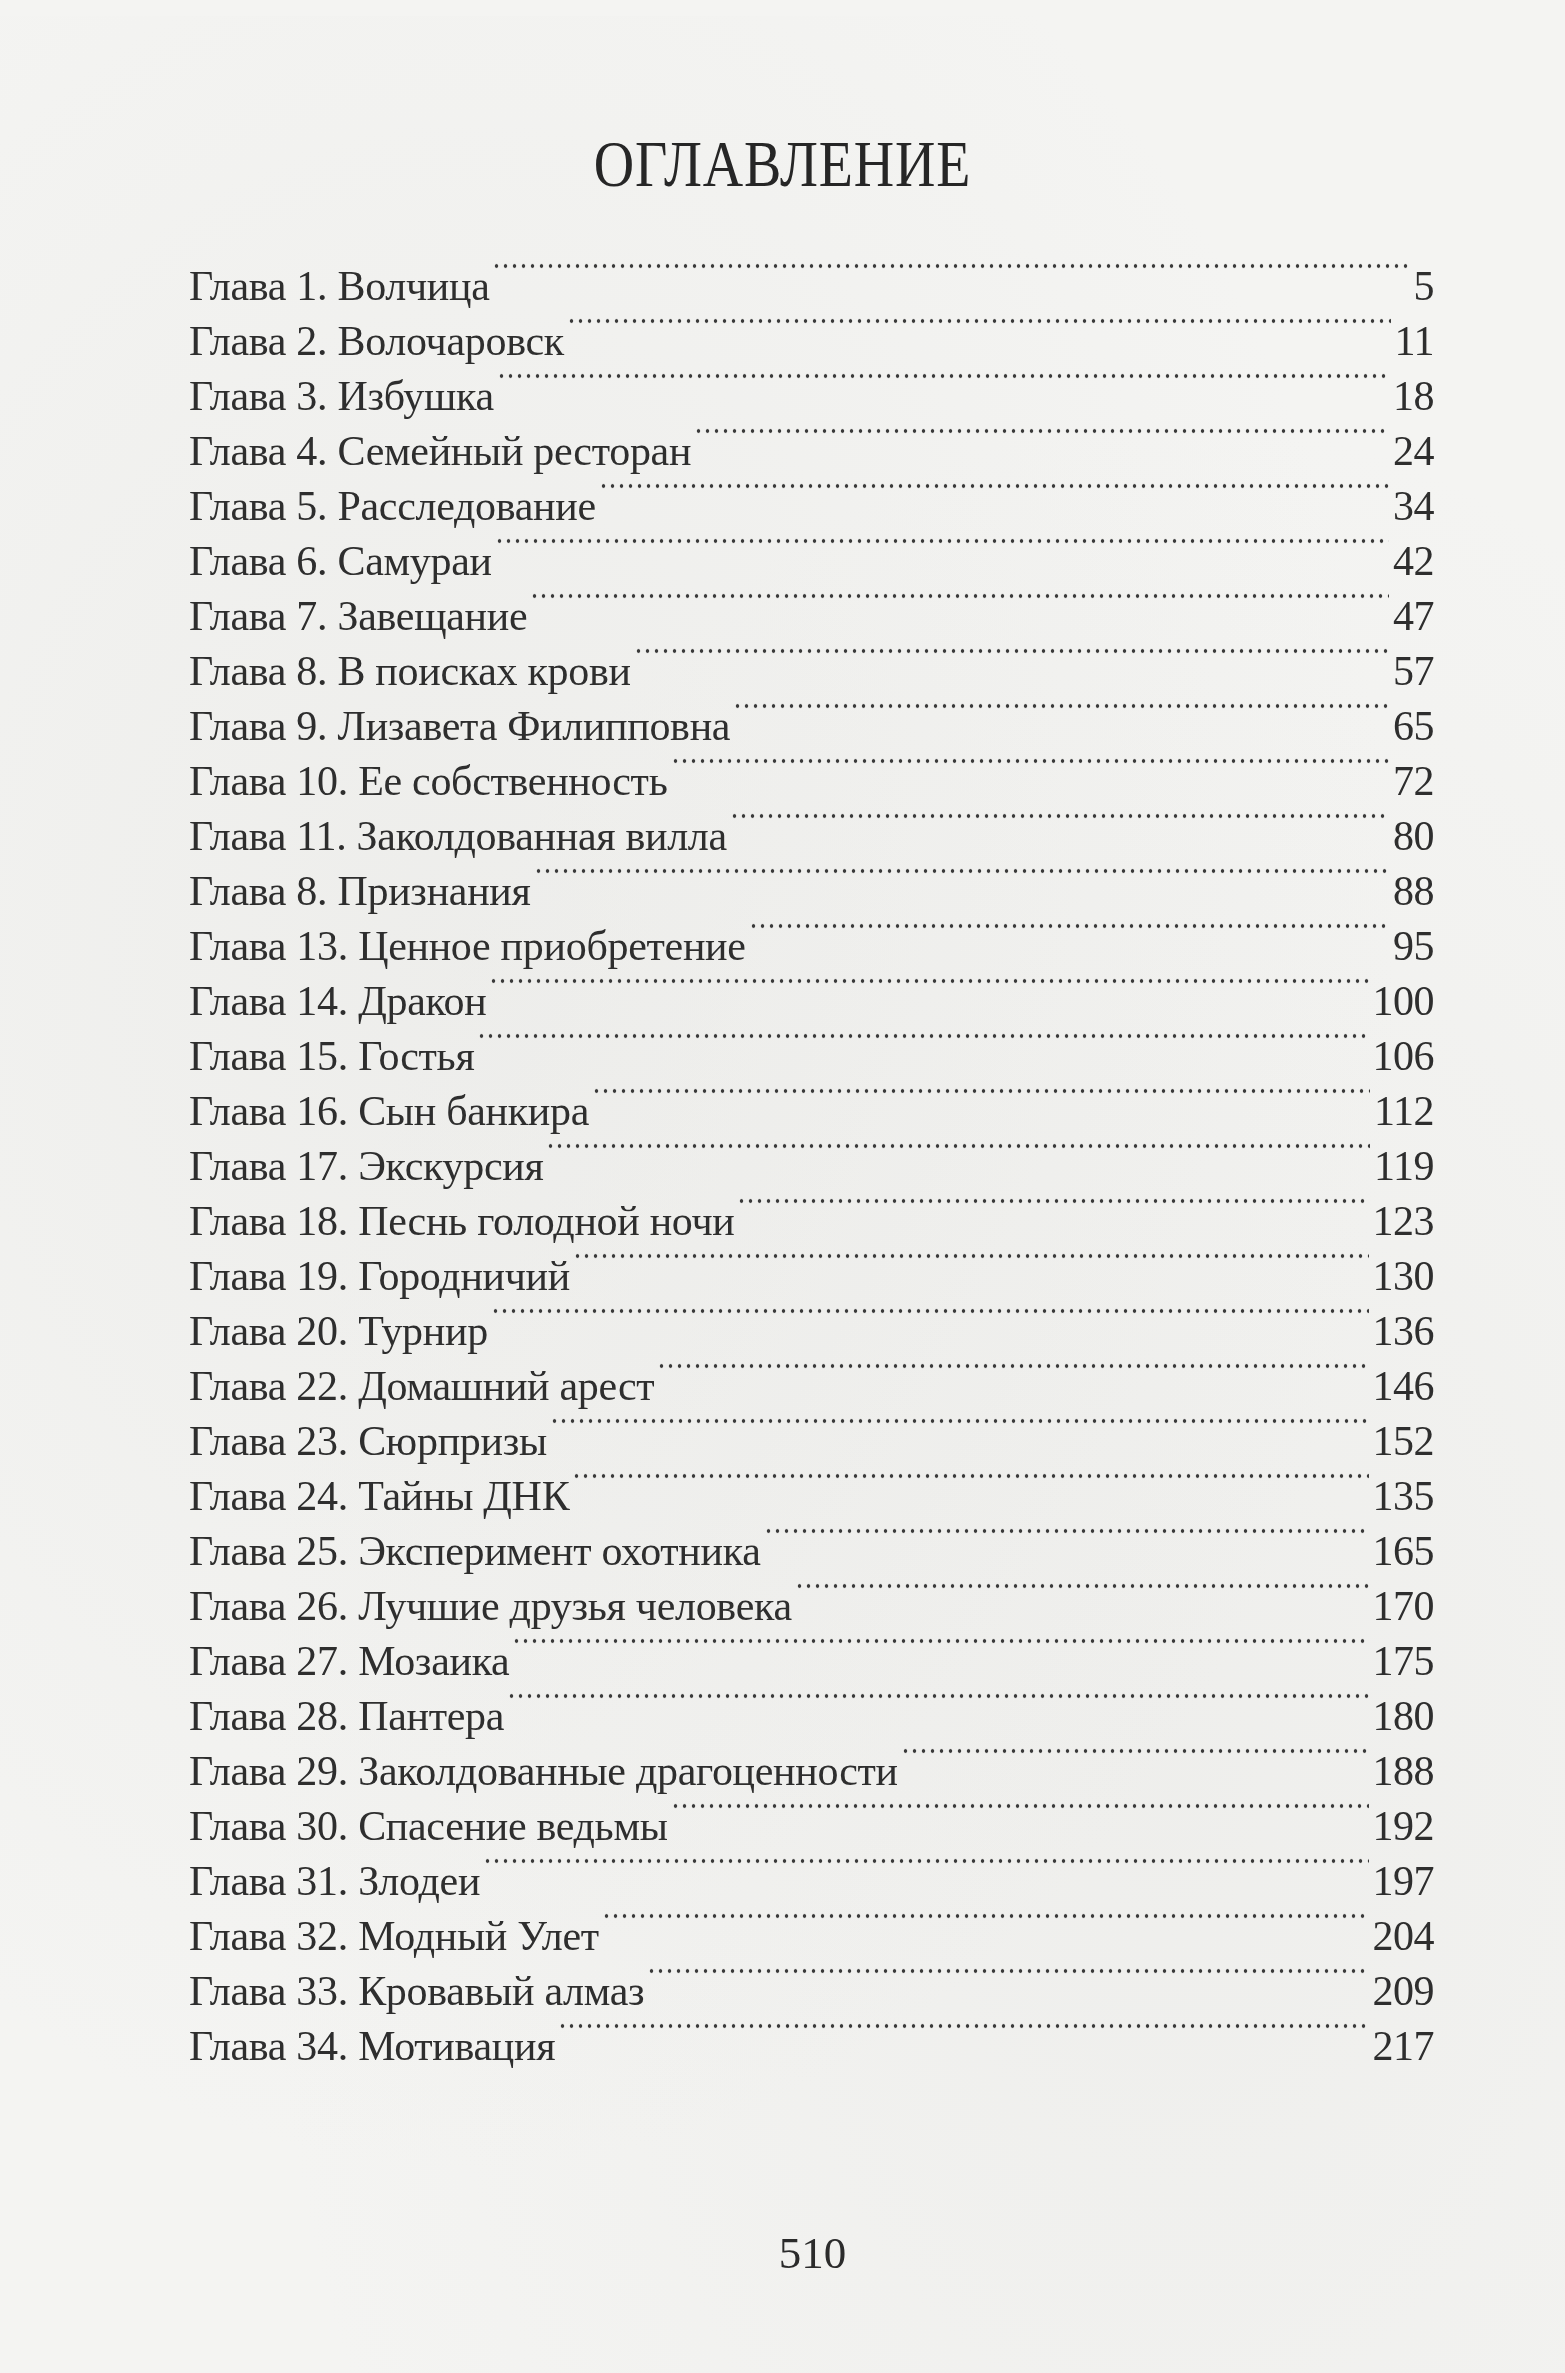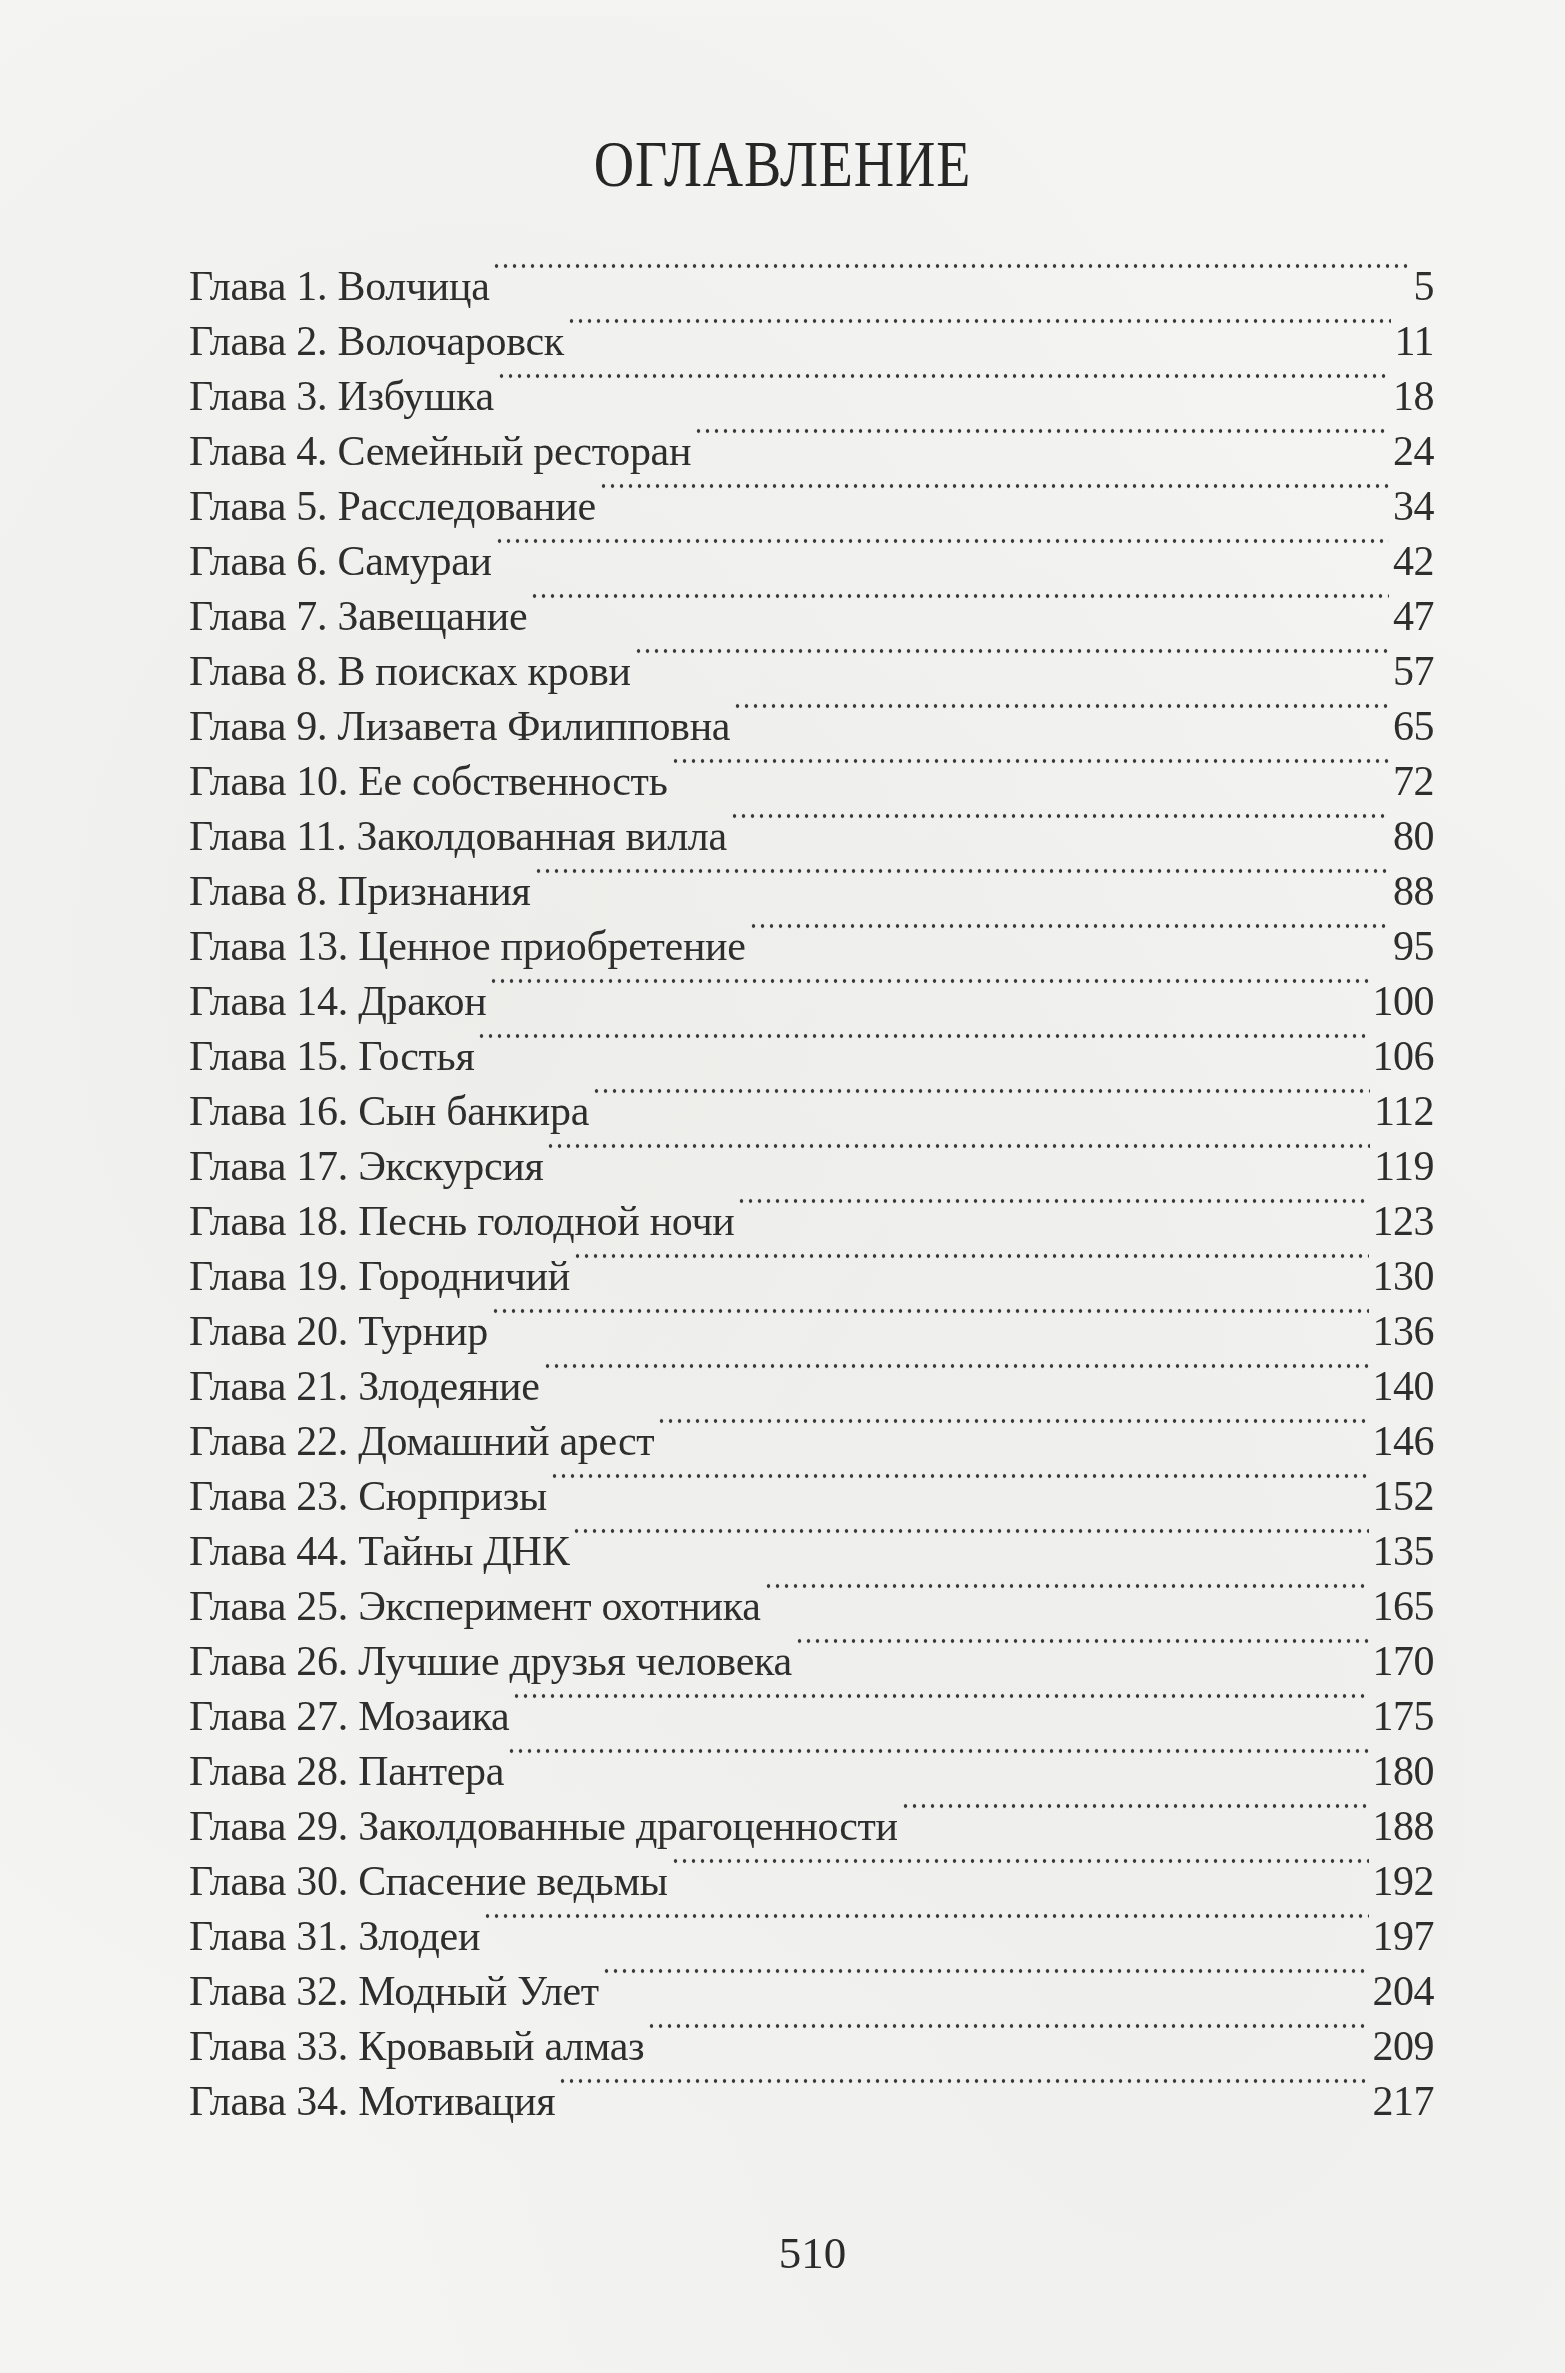--- a/index.html
+++ b/index.html
@@ -194,36 +194,31 @@
         <span class="toc-title">Глава 19. Городничий</span>
         <span class="toc-leader"></span>
         <span class="toc-page">130</span>
       </li>
     <li class="toc-entry">
         <span class="toc-title">Глава 20. Турнир</span>
         <span class="toc-leader"></span>
         <span class="toc-page">136</span>
       </li>
     <li class="toc-entry">
-        <span class="toc-title">Глава 21. Злодеяние</span>
-        <span class="toc-leader"></span>
-        <span class="toc-page">140</span>
-      </li>
-    <li class="toc-entry">
         <span class="toc-title">Глава 22. Домашний арест</span>
         <span class="toc-leader"></span>
         <span class="toc-page">146</span>
       </li>
     <li class="toc-entry">
         <span class="toc-title">Глава 23. Сюрпризы</span>
         <span class="toc-leader"></span>
         <span class="toc-page">152</span>
       </li>
     <li class="toc-entry">
-        <span class="toc-title">Глава 44. Тайны ДНК</span>
+        <span class="toc-title">Глава 24. Тайны ДНК</span>
         <span class="toc-leader"></span>
         <span class="toc-page">135</span>
       </li>
     <li class="toc-entry">
         <span class="toc-title">Глава 25. Эксперимент охотника</span>
         <span class="toc-leader"></span>
         <span class="toc-page">165</span>
       </li>
     <li class="toc-entry">
         <span class="toc-title">Глава 26. Лучшие друзья человека</span>

